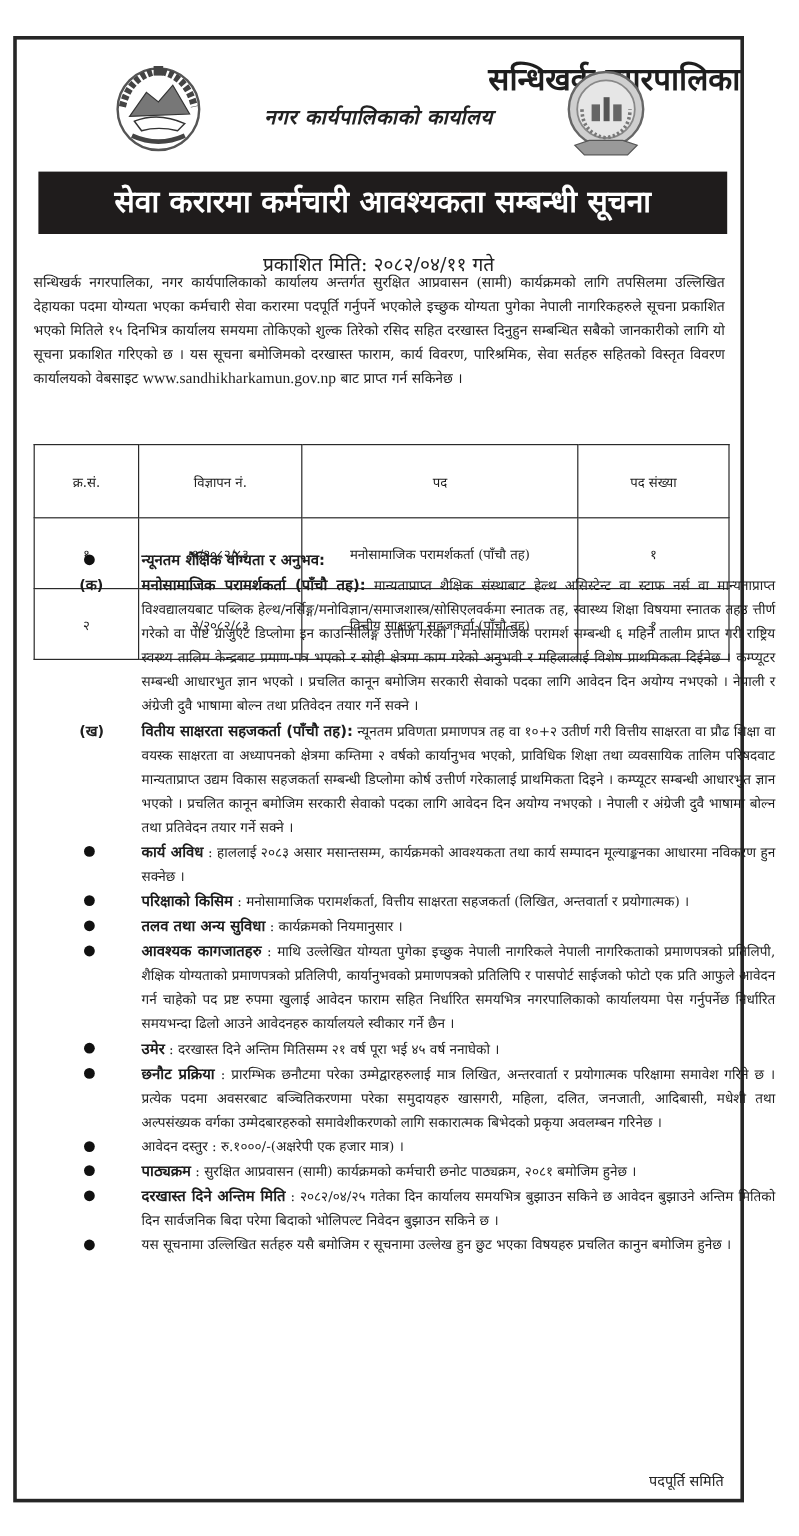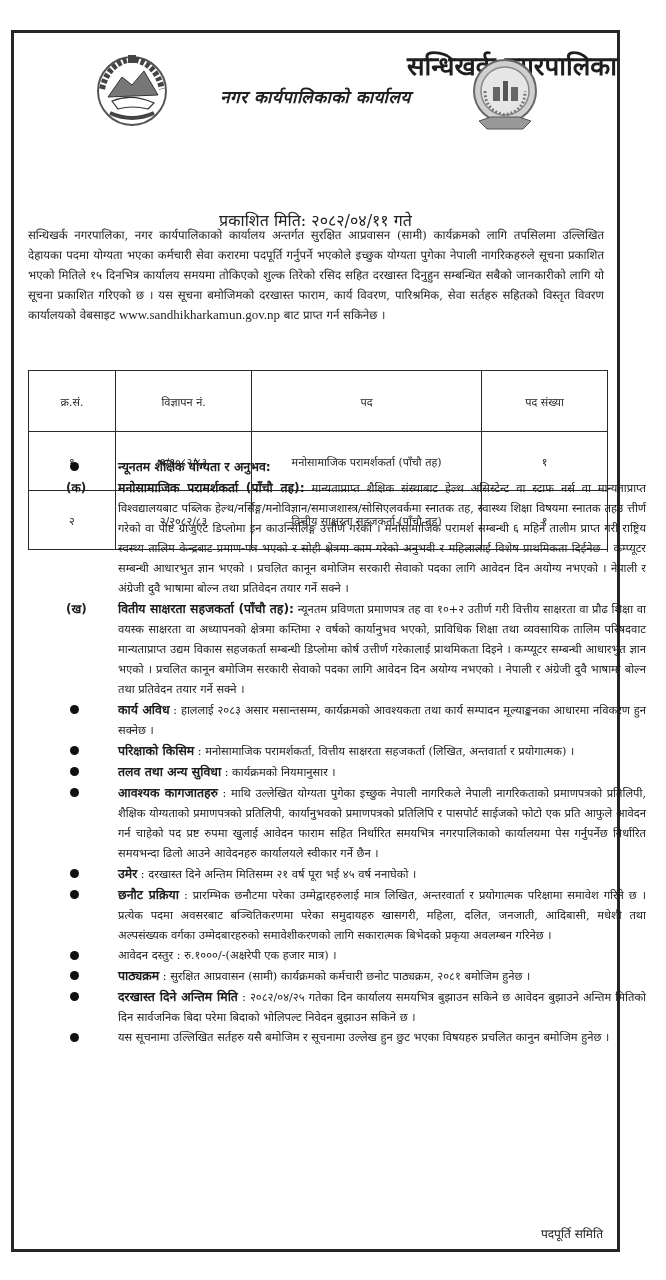--- a/index.html
+++ b/index.html
@@ -56,20 +56,21 @@
       <circle cx="34" cy="36" r="31" fill="#cfcfcf" stroke="#666" stroke-width="2"></circle>
       <circle cx="34" cy="36" r="24" fill="#e6e6e6" stroke="#888" stroke-width="1.5"></circle>
       <path d="M14 36 Q14 56 34 60 Q54 56 54 36" fill="none" stroke="#777" stroke-width="3" stroke-dasharray="2 2"></path>
       <rect x="22" y="32" width="7" height="14" fill="#666"></rect>
       <rect x="32" y="26" width="5" height="20" fill="#555"></rect>
       <rect x="40" y="32" width="7" height="14" fill="#666"></rect>
       <path d="M8 66 L20 62 L48 62 L60 66 L52 74 L16 74 Z" fill="#999" stroke="#555" stroke-width="1"></path>
     </svg>
   </div>
 
+  <div class="banner">सेवा करारमा कर्मचारी आवश्यकता सम्बन्धी सूचना</div>
 
   <div class="published">प्रकाशित मिति: २०८२/०४/११ गते</div>
 
   <div class="intro">
     <span>सन्धिखर्क नगरपालिका, नगर कार्यपालिकाको कार्यालय अन्तर्गत सुरक्षित आप्रवासन (सामी) कार्यक्रमको लागि तपसिलमा उल्लिखित देहायका पदमा योग्यता भएका कर्मचारी सेवा करारमा पदपूर्ति गर्नुपर्ने भएकोले इच्छुक योग्यता पुगेका नेपाली नागरिकहरुले सूचना प्रकाशित भएको मितिले १५ दिनभित्र कार्यालय समयमा तोकिएको शुल्क तिरेको रसिद सहित दरखास्त दिनुहुन सम्बन्धित सबैको जानकारीको लागि यो सूचना प्रकाशित गरिएको छ । यस सूचना बमोजिमको दरखास्त फाराम, कार्य विवरण, पारिश्रमिक, सेवा सर्तहरु सहितको विस्तृत विवरण कार्यालयको वेबसाइट </span><span class="url">www.sandhikharkamun.gov.np</span><span> बाट प्राप्त गर्न सकिनेछ ।</span>
   </div>
 
   <table class="posts">
     <thead>
       <tr>

